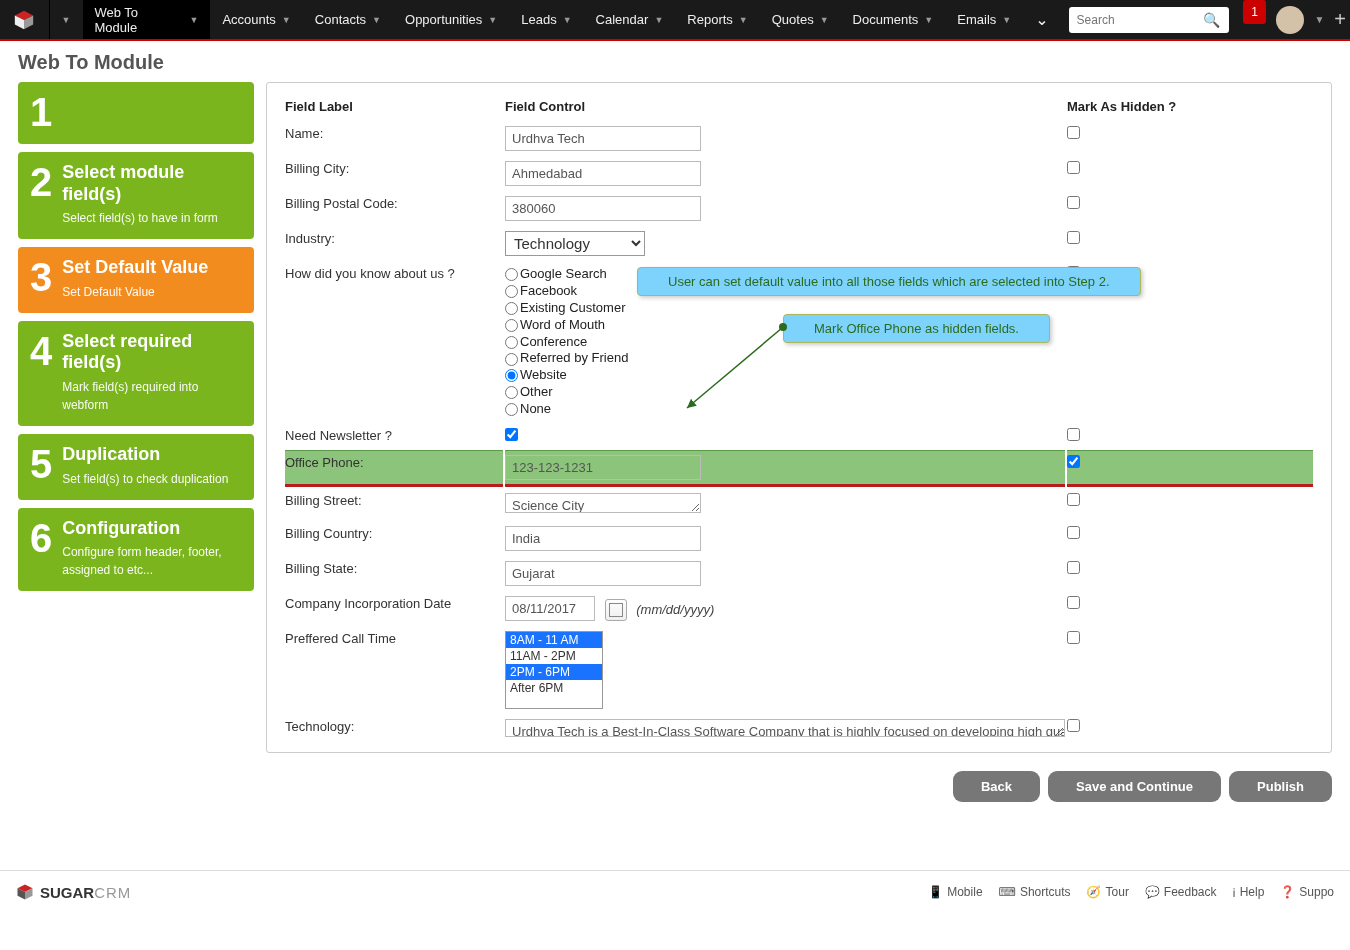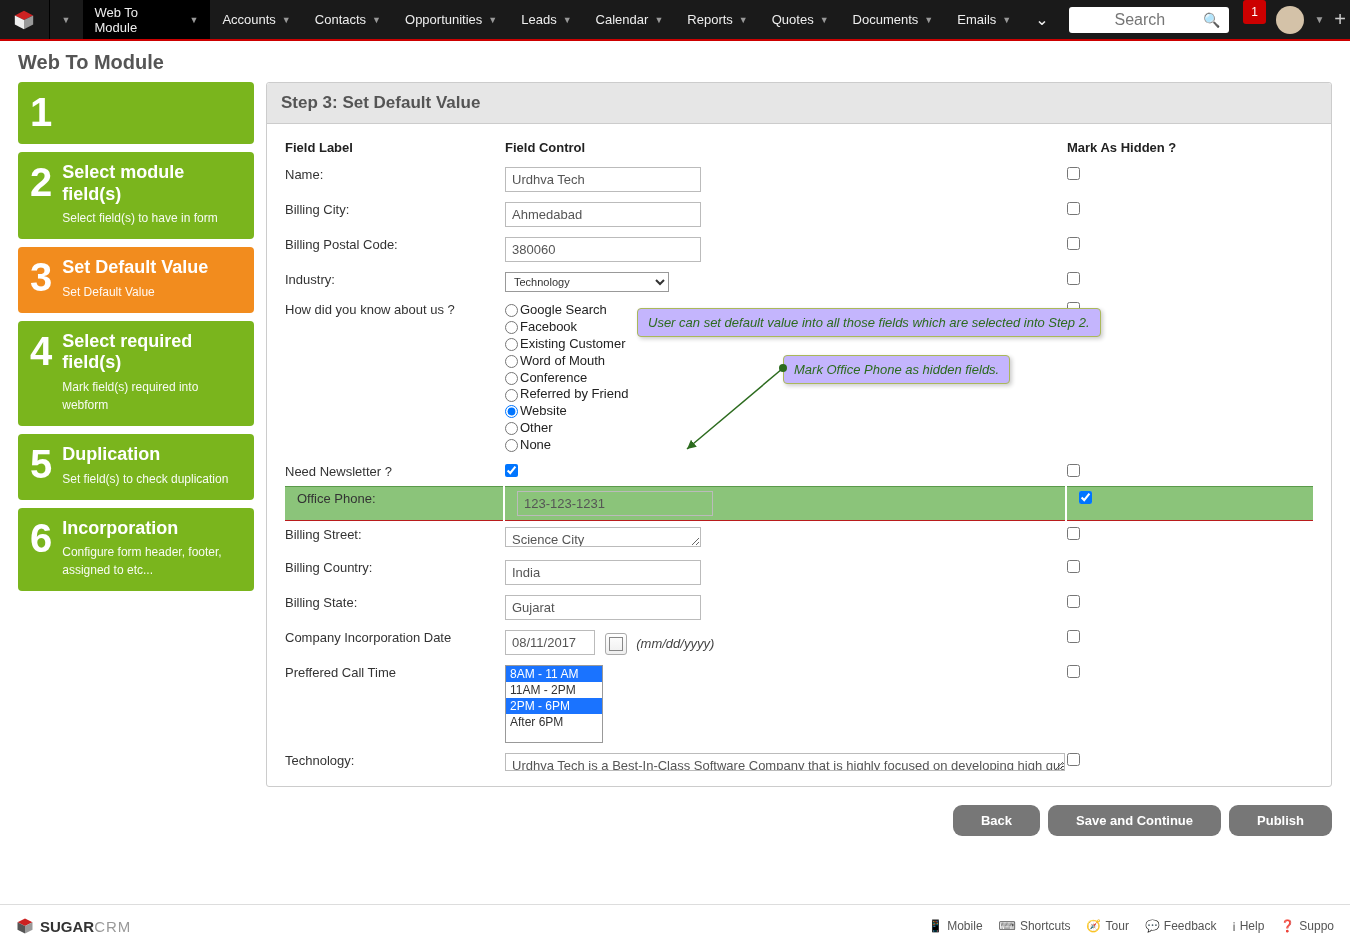--- a/index.html
+++ b/index.html
@@ -7,21 +7,21 @@
 
 .topnav { height: 41px; background: #1a1a1a; border-bottom: 2px solid #cc0000; display: flex; align-items: stretch; }
 .nav-logo { width: 50px; display: flex; align-items: center; justify-content: center; border-right: 1px solid #000; }
 .logo-cube { width: 22px; height: 22px; }
 .nav-item { color: #eee; padding: 0 12px; display: flex; align-items: center; gap: 6px; cursor: pointer; font-size: 13px; }
 .nav-item.active { background: #000; }
 .nav-item .caret { font-size: 9px; color: #999; }
 .nav-spacer { flex: 1; }
 .search-wrap { display: flex; align-items: center; padding: 0 8px; }
 .search-box { background: #fff; border-radius: 3px; height: 26px; display: flex; align-items: center; padding: 0 8px; width: 160px; }
-.search-box input { border: none; outline: none; font-size: 16px; width: 100%; background: transparent; color: #3b82f6; text-align: center; }
+.search-box input { border: none; outline: none; font-size: 12px; width: 100%; background: transparent; color: #3b82f6; }
 .search-icon { color: #888; font-size: 14px; }
 .notif-badge { background: #cc0000; color: #fff; width: 24px; height: 24px; display: flex; align-items: center; justify-content: center; font-size: 12px; border-radius: 3px; margin: 0 6px; cursor: pointer; }
 .avatar { width: 28px; height: 28px; border-radius: 50%; background: #d4c2a8; margin: 0 4px; }
 .nav-caret-r { color: #999; font-size: 10px; padding: 0 6px; }
 .plus-r { color: #ccc; font-size: 20px; padding: 0 4px; display: flex; align-items: center; }
 
 .page-title { font-size: 20px; font-weight: bold; color: #555; padding: 10px 18px 8px; }
 .content { display: flex; padding: 0 18px; gap: 12px; }
 
 .steps { width: 236px; flex-shrink: 0; }
@@ -36,36 +36,36 @@
 .panel-head { background: #e6e6e6; border-bottom: 1px solid #ccc; padding: 10px 14px; font-size: 17px; font-weight: bold; color: #555; border-radius: 3px 3px 0 0; }
 .panel-body { padding: 14px 16px 6px; position: relative; }
 .field-table { width: 100%; }
 .field-table th { text-align: left; font-size: 13px; color: #222; padding-bottom: 6px; font-weight: bold; }
 .field-table td { vertical-align: top; padding: 4px 0; font-size: 13px; color: #333; }
 .col-label { width: 218px; padding-right: 8px; }
 .col-control { width: 560px; }
 .col-hidden { text-align: left; }
 .txt { border: 1px solid #bbb; padding: 4px 6px; font-size: 13px; width: 196px; color: #555; background: #fff; font-family: inherit;}
 .txt-date { width: 90px; }
-.select { border: 1px solid #999; padding: 2px 4px; font-size: 11px; width: 164px; color: #333; background: #fff; }
+.select { border: 1px solid #999; padding: 2px 4px; font-size: 15px; width: 140px; color: #333; background: #fff; }
 .radio-list label { display: block; font-size: 13px; color: #222; line-height: 1.3; }
 .radio-list input { margin-right: 2px; vertical-align: middle; }
 .chk { width: 13px; height: 13px; }
-.row-highlight td { background: #8bc47a; border-top: 1px solid #5a9a4a; border-bottom: 1px solid #b91c1c; padding-left: 12px; }
+.row-highlight td { background: #8bc47a; border-top: 1px solid #5a9a4a; border-bottom: 3px solid #b91c1c; }
 .row-highlight .txt { background: #8bc47a; }
 .list-multi { border: 1px solid #999; width: 98px; font-size: 12px; padding: 0; }
 .list-multi .opt { padding: 1px 4px; }
 .list-multi .opt.sel { background: #1a73ff; color: #fff; }
 .textarea { width: 196px; height: 20px; resize: both; overflow: hidden; }
 .textarea-desc { width: 560px; height: 18px; white-space: nowrap; overflow: hidden; }
 .cal-icon { display: inline-block; width: 22px; height: 22px; border: 1px solid #aaa; border-radius: 3px; vertical-align: middle; margin-left: 6px; background: linear-gradient(#fff,#eee); position: relative; }
 .cal-icon::before { content:""; position:absolute; left:3px; right:3px; top:3px; bottom:3px; border:1px solid #888; }
 .date-fmt { font-style: italic; color: #444; margin-left: 6px; vertical-align: middle; text-align: right; }
 
-.callout { position: absolute; background: #c4b5fd; border: 1px solid #aab85a; border-radius: 4px; padding: 6px 10px; font-size: 13px; color: #2c6b1e; box-shadow: 2px 2px 4px rgba(0,0,0,0.2); z-index: 5; font-style: italic;}
+.callout { position: absolute; background: #7dd3fc; border: 1px solid #aab85a; border-radius: 4px; padding: 6px 30px; font-size: 13px; color: #2c6b1e; box-shadow: 2px 2px 4px rgba(0,0,0,0.2); z-index: 5;}
 .callout-dot { position: absolute; width: 8px; height: 8px; background: #2c6b1e; border-radius: 50%; z-index: 6; }
 
 .arrow-svg { position: absolute; z-index: 4; pointer-events: none; }
 
 .btn-row { display: flex; justify-content: flex-end; gap: 8px; padding: 18px 18px 8px; }
 .btn { background: #777; color: #fff; border: none; border-radius: 9px; padding: 8px 28px; font-size: 13px; font-weight: bold; cursor: pointer; }
 
 .bottombar { border-top: 1px solid #ddd; margin-top: 60px; padding: 12px 16px; display: flex; align-items: center; font-size: 12px; color: #666; }
 .brand { font-size: 15px; font-weight: bold; color: #333; display: flex; align-items: center; gap: 6px; }
 .brand svg { width: 18px; height: 18px; }
@@ -168,29 +168,28 @@
       <div class="step">
         <div class="step-num">5</div>
         <div class="step-body">
           <div class="step-title">Duplication</div>
           <div class="step-desc">Set field(s) to check duplication</div>
         </div>
       </div>
       <div class="step">
         <div class="step-num">6</div>
         <div class="step-body">
-          <div class="step-title">Incorporation</div>
+          <div class="step-title">Configuration</div>
           <div class="step-desc">Configure form header, footer, assigned to etc...</div>
         </div>
       </div>
     </div>
 
   <div class="main">
     <div class="panel">
-      <div class="panel-head">Step 3: Set Default Value</div>
       <div class="panel-body">
 
         <table class="field-table">
           <tbody>
               <tr>
             <th class="col-label">Field Label</th>
             <th class="col-control">Field Control</th>
             <th class="col-hidden">Mark As Hidden ?</th>
           </tr>
 

